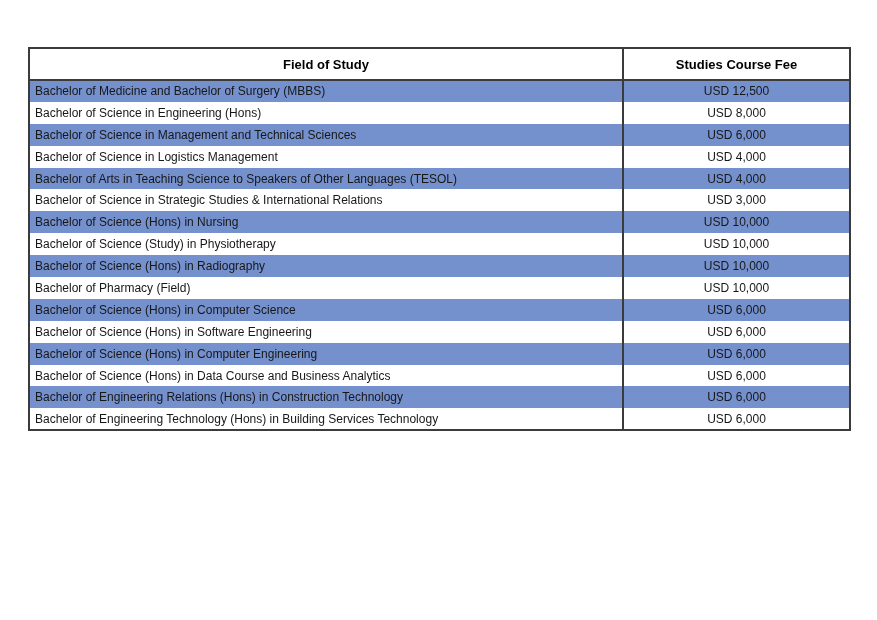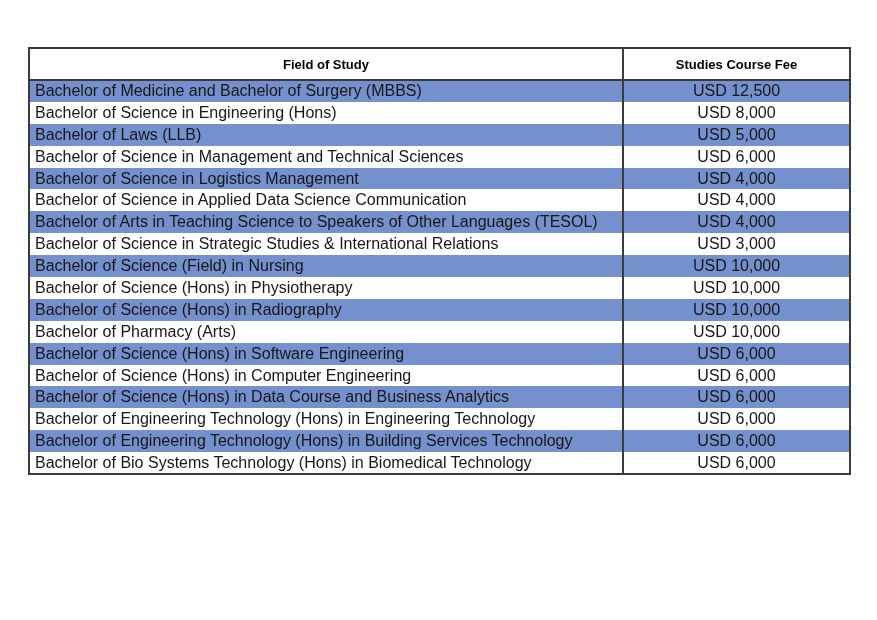--- a/index.html
+++ b/index.html
@@ -37,21 +37,21 @@
     text-align: center;
     vertical-align: middle;
     background: #ffffff;
     border-bottom: 2px solid var(--border-color);
   }
   th.fee-header, td.fee-cell {
     border-left: 2px solid var(--border-color);
   }
   td {
     height: 21.9px;
-    font-size: 16px;
+    font-size: 12px;
     color: var(--text-color);
     vertical-align: middle;
     white-space: nowrap;
     overflow: hidden;
   }
   td.field-cell {
     text-align: left;
     padding: 0 5px;
   }
   td.fee-cell {
@@ -83,78 +83,70 @@
     <tbody id="fees-tbody">
         <tr>
     <td class="field-cell">Bachelor of Medicine and Bachelor of Surgery (MBBS)</td>
     <td class="fee-cell">USD 12,500</td>
   </tr>
         <tr>
     <td class="field-cell">Bachelor of Science in Engineering (Hons)</td>
     <td class="fee-cell">USD 8,000</td>
   </tr>
         <tr>
-    <td class="field-cell">Bachelor of Laws (LLB)</td>
-    <td class="fee-cell">USD 5,000</td>
-  </tr>
-        <tr>
     <td class="field-cell">Bachelor of Science in Management and Technical Sciences</td>
     <td class="fee-cell">USD 6,000</td>
   </tr>
         <tr>
     <td class="field-cell">Bachelor of Science in Logistics Management</td>
-    <td class="fee-cell">USD 4,000</td>
-  </tr>
-        <tr>
-    <td class="field-cell">Bachelor of Science in Applied Data Science Communication</td>
     <td class="fee-cell">USD 4,000</td>
   </tr>
         <tr>
     <td class="field-cell">Bachelor of Arts in Teaching Science to Speakers of Other Languages (TESOL)</td>
     <td class="fee-cell">USD 4,000</td>
   </tr>
         <tr>
     <td class="field-cell">Bachelor of Science in Strategic Studies &amp; International Relations</td>
     <td class="fee-cell">USD 3,000</td>
   </tr>
         <tr>
-    <td class="field-cell">Bachelor of Science (Field) in Nursing</td>
+    <td class="field-cell">Bachelor of Science (Hons) in Nursing</td>
     <td class="fee-cell">USD 10,000</td>
   </tr>
         <tr>
-    <td class="field-cell">Bachelor of Science (Hons) in Physiotherapy</td>
+    <td class="field-cell">Bachelor of Science (Study) in Physiotherapy</td>
     <td class="fee-cell">USD 10,000</td>
   </tr>
         <tr>
     <td class="field-cell">Bachelor of Science (Hons) in Radiography</td>
     <td class="fee-cell">USD 10,000</td>
   </tr>
         <tr>
-    <td class="field-cell">Bachelor of Pharmacy (Arts)</td>
+    <td class="field-cell">Bachelor of Pharmacy (Field)</td>
     <td class="fee-cell">USD 10,000</td>
+  </tr>
+        <tr>
+    <td class="field-cell">Bachelor of Science (Hons) in Computer Science</td>
+    <td class="fee-cell">USD 6,000</td>
   </tr>
         <tr>
     <td class="field-cell">Bachelor of Science (Hons) in Software Engineering</td>
     <td class="fee-cell">USD 6,000</td>
   </tr>
         <tr>
     <td class="field-cell">Bachelor of Science (Hons) in Computer Engineering</td>
     <td class="fee-cell">USD 6,000</td>
   </tr>
         <tr>
     <td class="field-cell">Bachelor of Science (Hons) in Data Course and Business Analytics</td>
     <td class="fee-cell">USD 6,000</td>
   </tr>
         <tr>
-    <td class="field-cell">Bachelor of Engineering Technology (Hons) in Engineering Technology</td>
+    <td class="field-cell">Bachelor of Engineering Relations (Hons) in Construction Technology</td>
     <td class="fee-cell">USD 6,000</td>
   </tr>
         <tr>
     <td class="field-cell">Bachelor of Engineering Technology (Hons) in Building Services Technology</td>
-    <td class="fee-cell">USD 6,000</td>
-  </tr>
-        <tr>
-    <td class="field-cell">Bachelor of Bio Systems Technology (Hons) in Biomedical Technology</td>
     <td class="fee-cell">USD 6,000</td>
   </tr>
       </tbody>
   </table>
 </div>
 
 </body></html>

